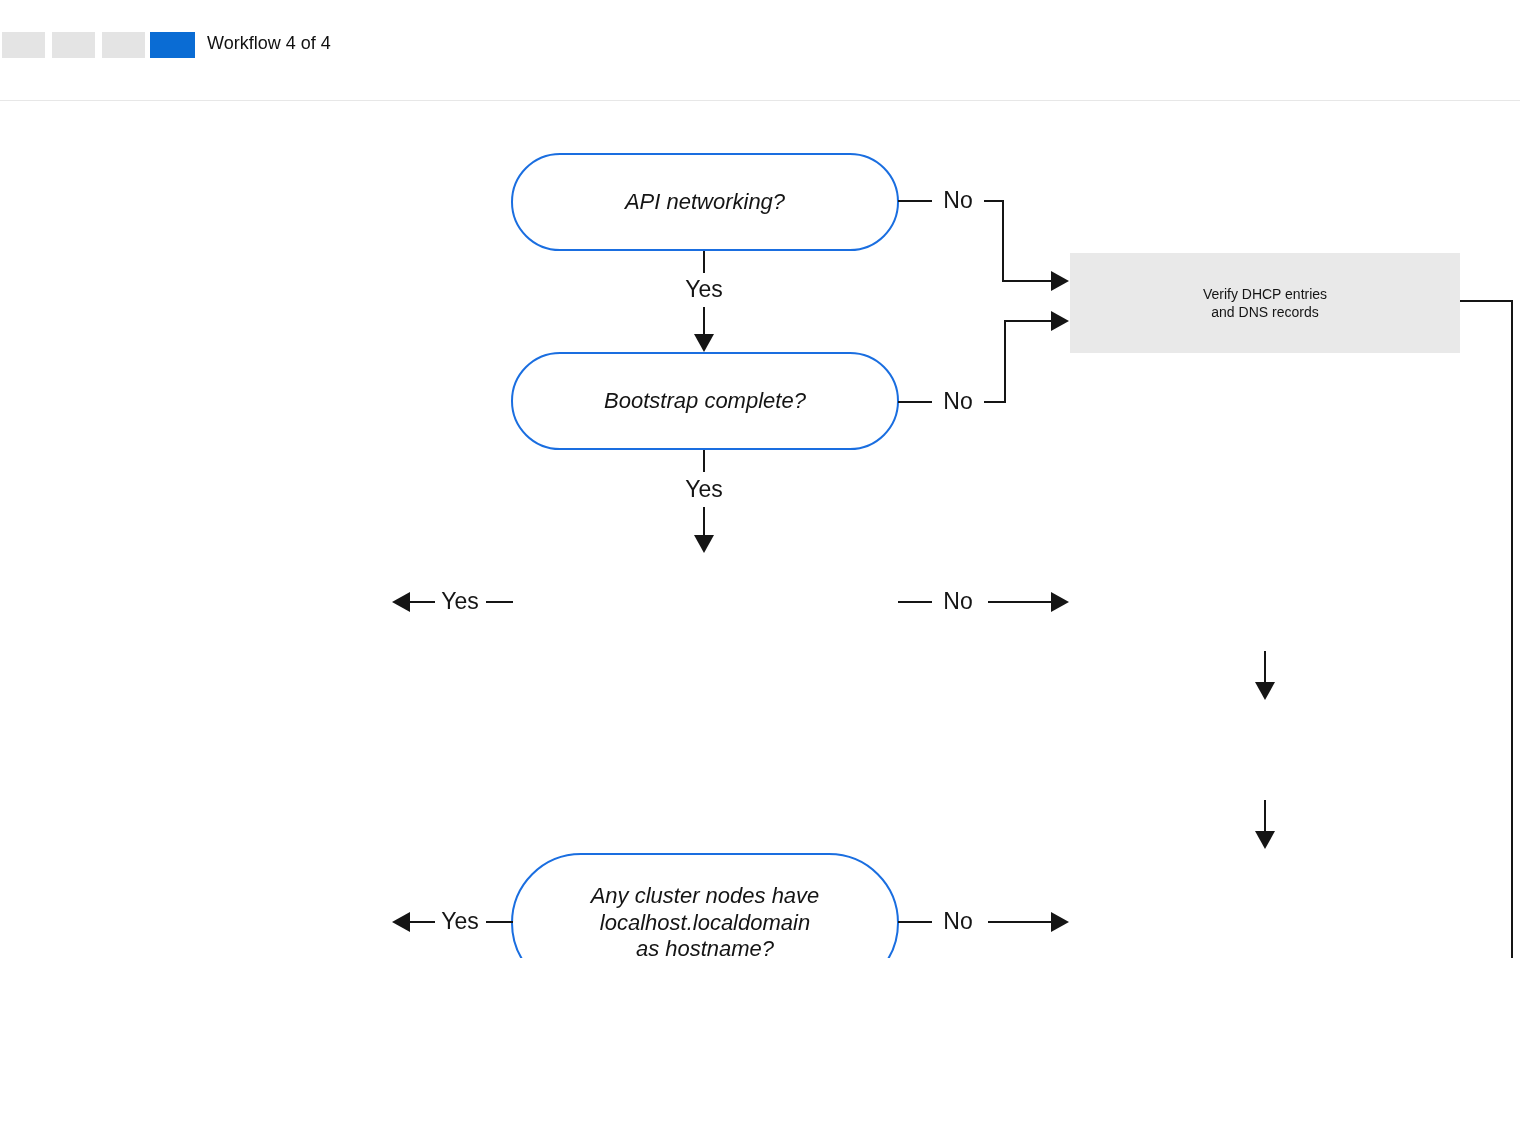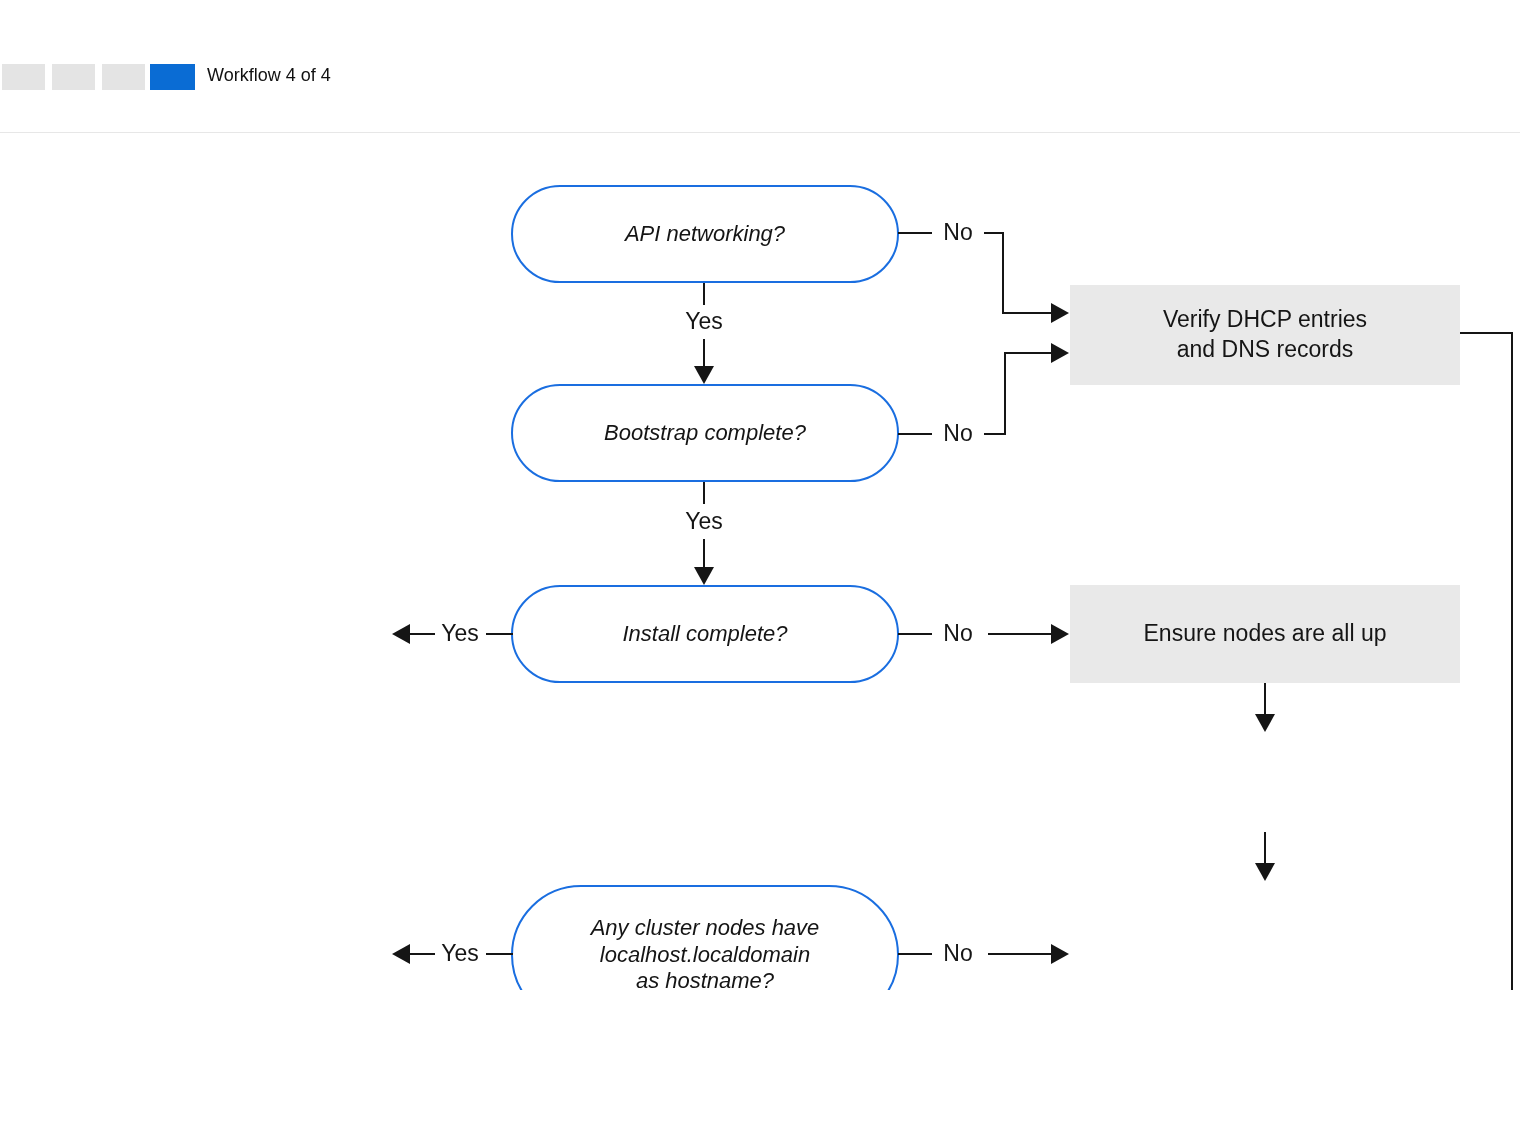--- a/index.html
+++ b/index.html
@@ -8,40 +8,40 @@
     --blue-border:#1a6ee0;
     --blue-fill:#0a6cd4;
     --box-gray:#e9e9e9;
     --seg-gray:#e4e4e4;
     --divider:#e7e7e7;
     --watermark:#efefef;
   }
   *{box-sizing:border-box;margin:0;padding:0;}
   html,body{background:#ffffff;}
   body{font-family:"Liberation Sans", sans-serif;}
-  #canvas{position:relative;width:1520px;height:958px;background:#ffffff;overflow:hidden;margin-top:32px;}
+  #canvas{position:relative;width:1520px;height:958px;background:#ffffff;overflow:hidden;}
 
   
   .seg{position:absolute;top:32px;height:26px;width:43px;background:var(--seg-gray);}
   .seg.active{background:var(--blue-fill);}
   .progress-label{position:absolute;left:207px;top:33px;font-size:18px;font-weight:500;color:#111;}
   .divider{position:absolute;left:0;top:100px;width:1520px;height:1px;background:var(--divider);}
 
   
   .stadium{
     position:absolute;left:511px;width:388px;
     border:2px solid var(--blue-border);border-radius:80px;background:#fff;
     display:flex;align-items:center;justify-content:center;text-align:center;
     font-style:italic;font-size:22px;line-height:1.22;color:var(--text);
     white-space:pre-line;
   }
   .gbox{
     position:absolute;width:390px;background:var(--box-gray);
     display:flex;align-items:center;justify-content:center;text-align:center;
-    font-size:23px;line-height:1.3;color:var(--text);
+    font-size:14px;line-height:1.3;color:var(--text);
     white-space:pre-line;
   }
 
   
   .hline{position:absolute;height:2px;background:var(--line);}
   .vline{position:absolute;width:2px;background:var(--line);}
   .arr{position:absolute;width:0;height:0;}
   .arr.down{border-left:10px solid transparent;border-right:10px solid transparent;border-top:18px solid var(--line);}
   .arr.up{border-left:10px solid transparent;border-right:10px solid transparent;border-bottom:18px solid var(--line);}
   .arr.right{border-top:10px solid transparent;border-bottom:10px solid transparent;border-left:18px solid var(--line);}
@@ -58,28 +58,26 @@
 
   <div class="seg" style="left:2px"></div>
   <div class="seg" style="left:52px"></div>
   <div class="seg" style="left:102px"></div>
   <div class="seg active" style="left:150px;width:45px"></div>
   <div class="progress-label">Workflow 4 of 4</div>
   <div class="divider"></div>
 
   <div class="stadium" style="top:153px;height:98px">API networking?</div>
   <div class="stadium" style="top:352px;height:98px">Bootstrap complete?</div>
-  <div class="stadium" style="top:553px;height:98px">Install complete?</div>
   <div class="stadium" style="top:853px;height:140px;border-radius:72px">Any cluster nodes have
 localhost.localdomain
 as hostname?</div>
 
   <div class="gbox" style="left:1070px;top:253px;height:100px">Verify DHCP entries
 and DNS records</div>
-  <div class="gbox" style="left:1070px;top:553px;height:98px">Ensure nodes are all up</div>
 
   <div class="vline" style="left:703px;top:251px;height:22px"></div>
   <div class="lbl" style="left:678px;top:276px;width:52px">Yes</div>
   <div class="vline" style="left:703px;top:307px;height:28px"></div>
   <div class="arr down" style="left:694px;top:334px"></div>
 
   <div class="vline" style="left:703px;top:450px;height:22px"></div>
   <div class="lbl" style="left:678px;top:476px;width:52px">Yes</div>
   <div class="vline" style="left:703px;top:507px;height:28px"></div>
   <div class="arr down" style="left:694px;top:535px"></div>

